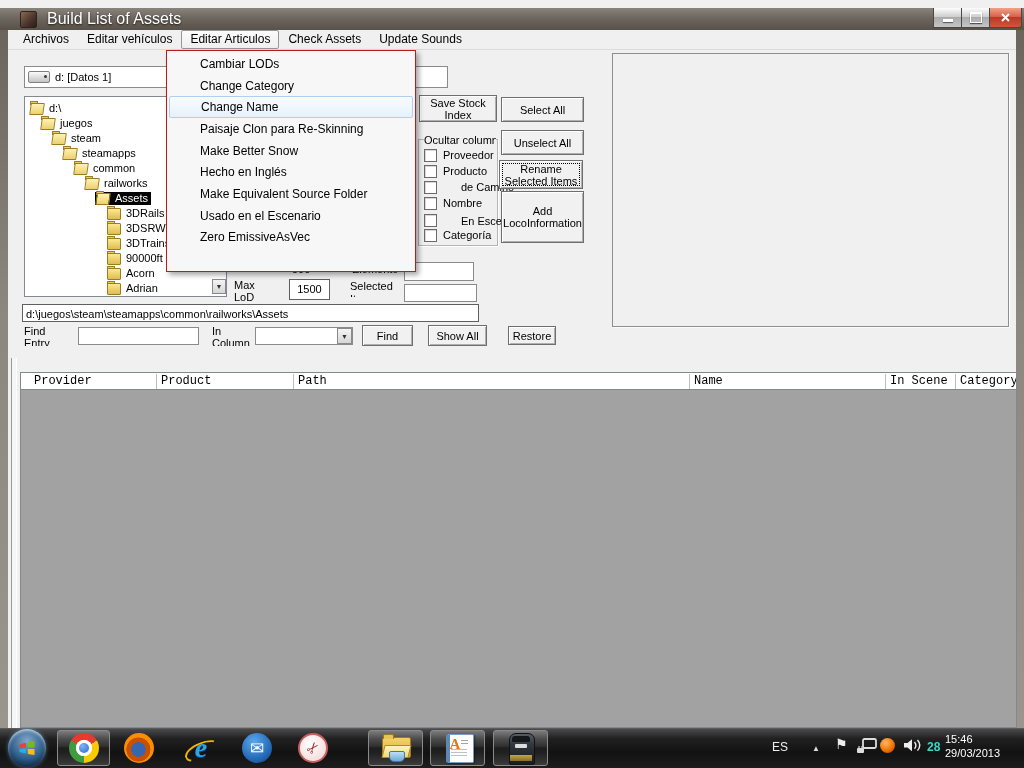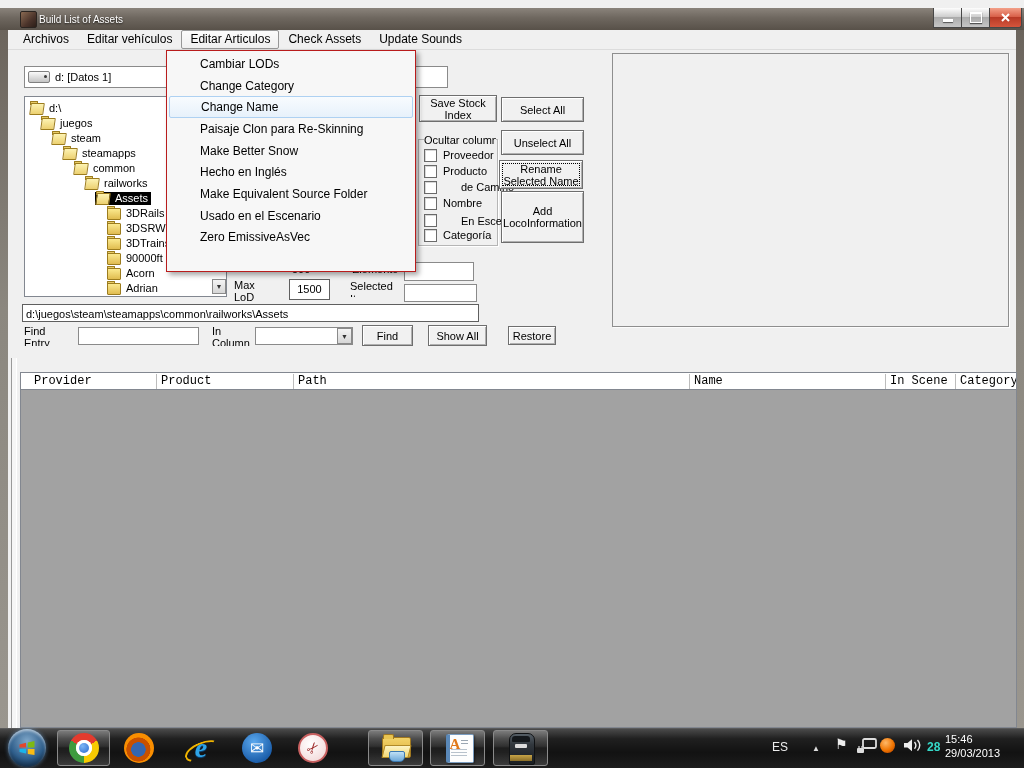--- a/index.html
+++ b/index.html
@@ -7,21 +7,21 @@
        font-family:"Liberation Sans",sans-serif;background:#f0f0f0}
   .abs{position:absolute}
   .lbl{font:11px/12px "Liberation Sans",sans-serif;color:#000}
   .clip{overflow:hidden}
   
   #glass-top{left:0;top:0;width:1024px;height:8px;
     background:#2a1c18 radial-gradient(ellipse at 46% 60%,#7a352a 0,rgba(0,0,0,0) 18%),
     linear-gradient(90deg,#241714,#4a2d24 14%,#2e1d19 32%,#6a453a 52%,#33201c 68%,#55382e 84%,#201412)}
   #titlebar{left:0;top:8px;width:1024px;height:22px;
     background:linear-gradient(180deg,#8a837b,#6e675f 45%,#585149);display:flex;align-items:center}
-  #title-text{color:#fff;font-size:10px;margin-left:2px;text-shadow:0 1px 2px rgba(0,0,0,.75)}
+  #title-text{color:#fff;font-size:16px;margin-left:10px;text-shadow:0 1px 2px rgba(0,0,0,.75)}
   #app-icon{width:15px;height:15px;margin-left:20px;border:1px solid #2a2420;border-radius:2px;
     background:linear-gradient(135deg,#8a6a52,#4a332a 60%,#2c1f18)}
   .capbtn{top:8px;height:19px;border:1px solid #474747;border-top:none;
     display:flex;align-items:center;justify-content:center;
     background:linear-gradient(180deg,#fdfdfd,#cfcfcf 45%,#ababab 50%,#c6c6c6)}
   #btn-close{background:linear-gradient(180deg,#f3a089,#d9614a 45%,#b83a26 50%,#d4553c);border-bottom-right-radius:3px}
   #btn-min span{display:block;width:10px;height:3px;background:#fff;box-shadow:0 1px 1px #555;margin-top:6px}
   #btn-max span{display:block;width:10px;height:8px;border:1px solid #fff;border-top-width:2px;box-shadow:0 1px 1px #555}
   .sideborder{top:30px;width:8px;height:698px;background:linear-gradient(180deg,#6b645c,#8b877f 40%,#9a968e)}
   #menubar{left:8px;top:30px;width:1008px;height:20px;background:#f0f0f0;border-bottom:1px solid #dcdcdc;
@@ -285,21 +285,21 @@
   <div style="display:flex;align-items:flex-end;gap:24px;height:16px">
       <span class="chk"></span>
       <span class="lbl">En Escena</span>
     </div>
   <div style="display:flex;align-items:center;gap:6px;height:16px">
       <span class="chk"></span>
       <span class="lbl">Categoría</span>
     </div>
 </div>
 
-<div class="abs btn" style="left:499px;top:160px;width:84px;height:29px;outline:1px dotted #000;outline-offset:-4px;z-index:5">Rename Selected Name</div>
+<div class="abs btn" style="left:499px;top:160px;width:84px;height:29px;outline:1px dotted #000;outline-offset:-4px;z-index:5">Rename Selected Items</div>
 <div class="abs btn clip" style="left:501px;top:191px;width:83px;height:52px;white-space:normal;padding:0 1px">Add LocoInformation</div>
 
 <div class="abs clip" style="left:292px;top:268px;width:36px;height:9px">
   <span class="lbl" style="display:block;transform:translateY(-5px)">500</span>
   </div>
 <div class="abs clip" style="left:352px;top:268px;width:46px;height:9px">
   <span class="lbl" style="display:block;transform:translateY(-5px)">Elemente</span>
   </div>
 <div class="abs inp" style="left:404px;top:262px;width:70px;height:19px;border-color:#8a8a8a"></div>
 

